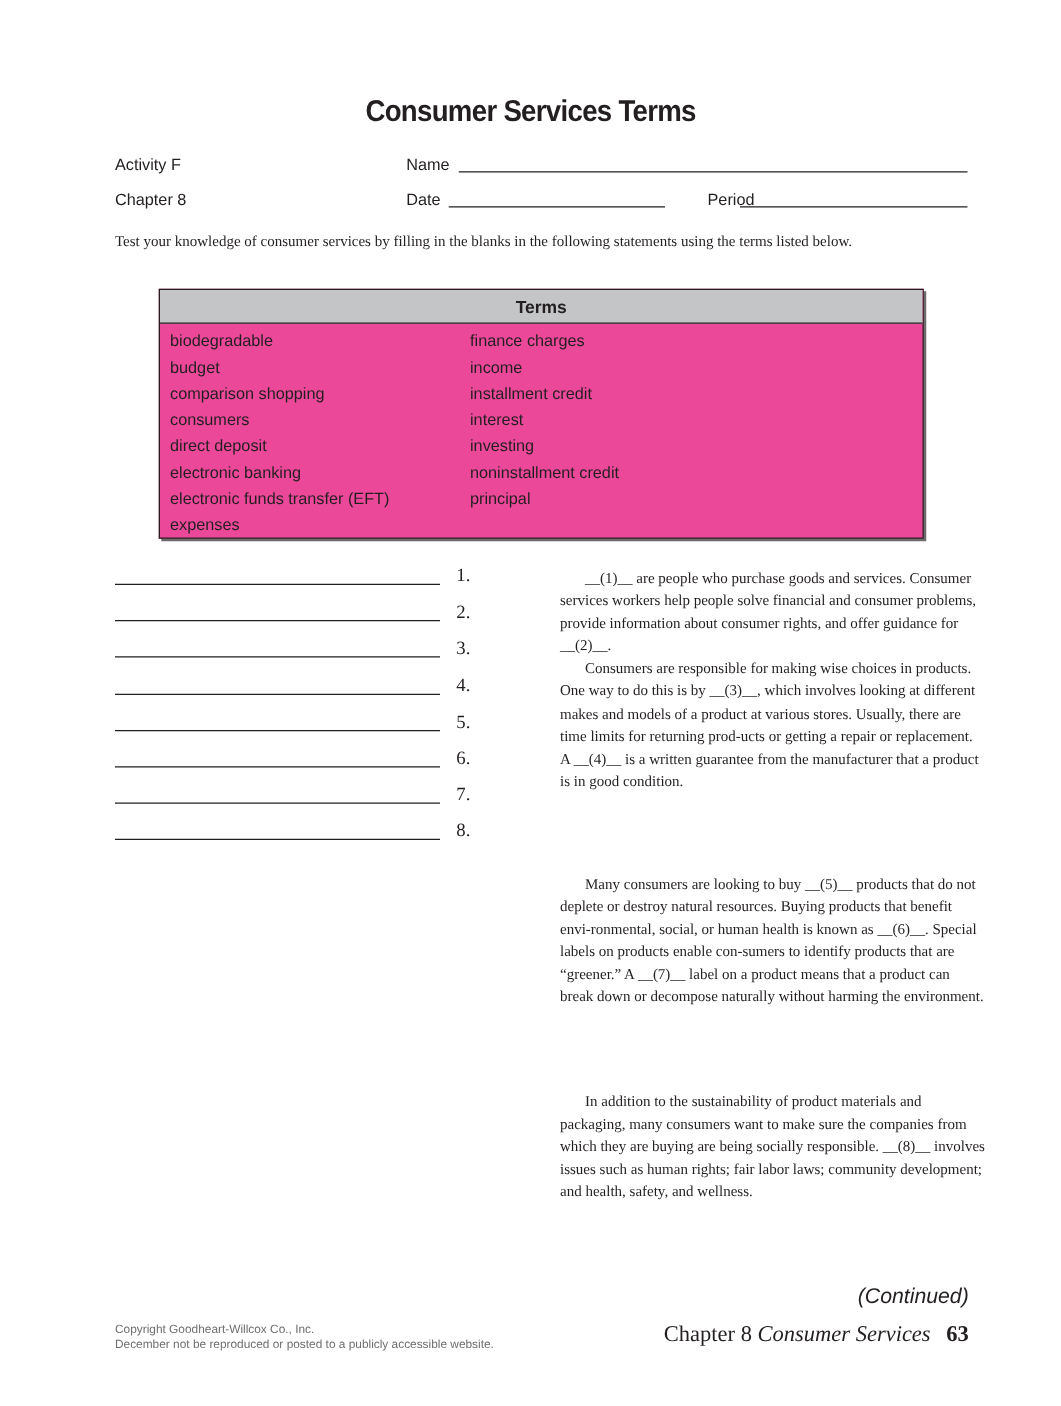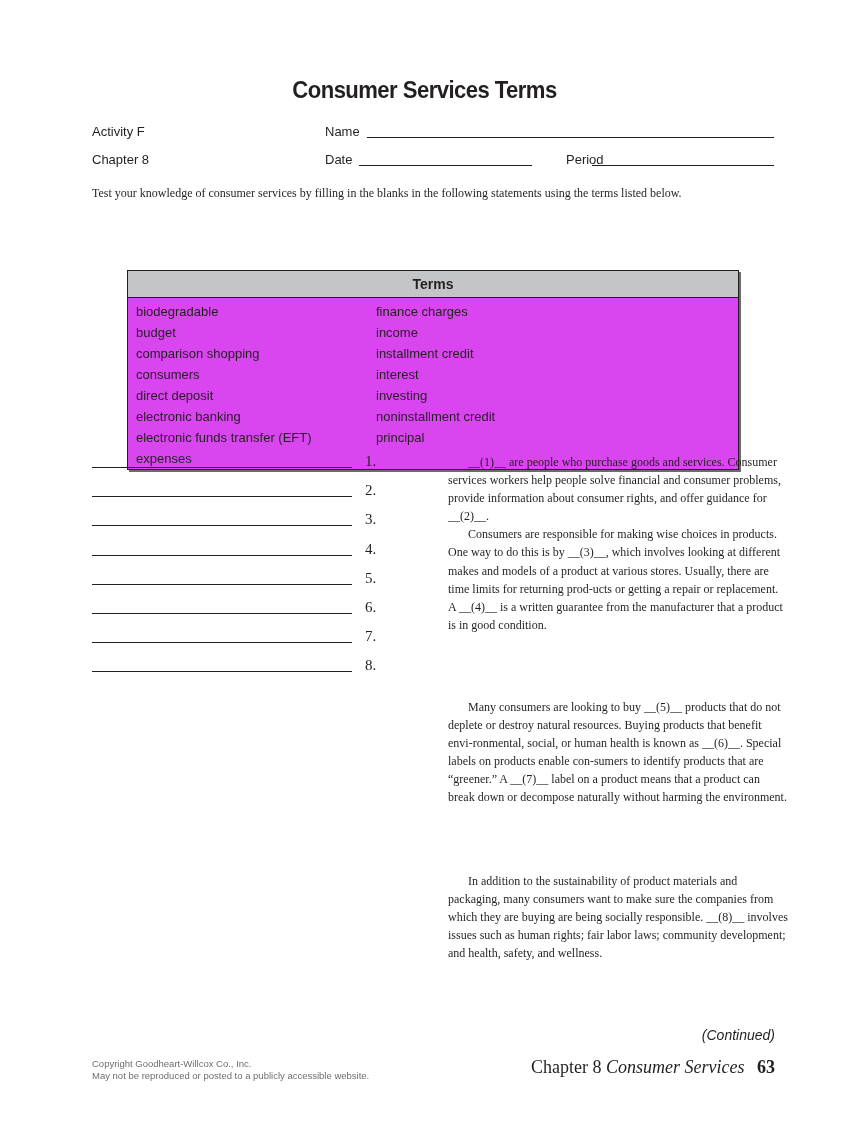--- a/index.html
+++ b/index.html
@@ -14,23 +14,22 @@
     .meta-label { position: absolute; white-space: nowrap; }
     .blank-line { position: absolute; border-bottom: 1px solid #231f20; height: 12px; }
 
     .intro {
       position: absolute; top: 184px; left: 92px; width: 690px;
       font-family: "Liberation Serif", serif; font-size: 12px; line-height: 18px; color: #231f20;
     }
 
     .terms-box {
       position: absolute; top: 231px; left: 127px; width: 610px; height: 198px;
-      border: 1px solid #231f20; background: #d946ef;
+      border: 1px solid #231f20; background: #ec4899;
       box-shadow: 2px 2px 0 #6b6b6b;
-      margin-top: 39px;
     }
     .terms-header {
       height: 26px; background: #c4c5c7; border-bottom: 1px solid #231f20;
       text-align: center; line-height: 26px;
       font-family: "Liberation Sans", sans-serif; font-weight: bold; font-size: 14px;
     }
     .terms-col { position: absolute; top: 33px; font-family: "Liberation Sans", sans-serif; font-size: 13px; }
     .terms-col div { height: 21px; line-height: 16px; white-space: nowrap; }
 
     .answers { position: absolute; top: 452px; left: 92px; width: 300px; }
@@ -39,21 +38,21 @@
     .answer-num { position: absolute; left: 273px; top: 1px; font-family: "Liberation Serif", serif; font-size: 15px; color: #231f20; }
 
     .passage {
       position: absolute; left: 448px; width: 340px;
       font-family: "Liberation Serif", serif; font-size: 12px; line-height: 18.1px; color: #231f20;
     }
     .passage p { margin: 0; text-indent: 20px; }
 
     .continued {
       position: absolute; top: 1027px; right: 74px;
-      font-family: "Liberation Sans", sans-serif; font-style: italic; font-size: 14px;
+      font-family: "Liberation Sans", sans-serif; font-style: italic; font-size: 17px;
     }
     .copyright {
       position: absolute; top: 1058px; left: 92px;
       font-family: "Liberation Sans", sans-serif; font-size: 9.5px; line-height: 12px; color: #6d6e70;
     }
     .footer-right {
       position: absolute; top: 1057px; right: 74px; white-space: nowrap;
       font-family: "Liberation Serif", serif; font-size: 18px; color: #231f20;
     }
     .footer-right .ital { font-style: italic; }
@@ -144,19 +143,19 @@
 <div class="passage" style="top:698px;">
   <p>Many consumers are looking to buy __(5)__ products that do not deplete or destroy natural resources. Buying products that benefit envi-ronmental, social, or human health is known as __(6)__. Special labels on products enable con-sumers to identify products that are “greener.” A __(7)__ label on a product means that a product can break down or decompose naturally without harming the environment.</p>
 </div>
 <div class="passage" style="top:872px;">
   <p>In addition to the sustainability of product materials and packaging, many consumers want to make sure the companies from which they are buying are being socially responsible. __(8)__ involves issues such as human rights; fair labor laws; community development; and health, safety, and wellness.</p>
 </div>
 
 <div class="continued">(Continued)</div>
 <div class="copyright">
   <div>Copyright Goodheart-Willcox Co., Inc.</div>
-  <div>May not be reproduced or posted to a publicly accessible website.</div>
+  <div>December not be reproduced or posted to a publicly accessible website.</div>
 </div>
 <div class="footer-right">
   <span>Chapter 8</span>
   <span class="ital">Consumer Services</span>
   <span class="pg">63</span>
 </div>
 
 </body></html>

